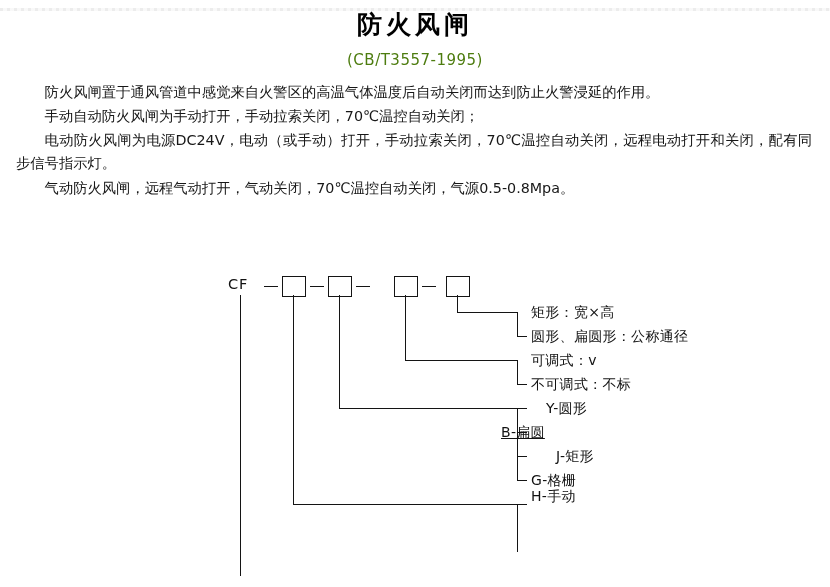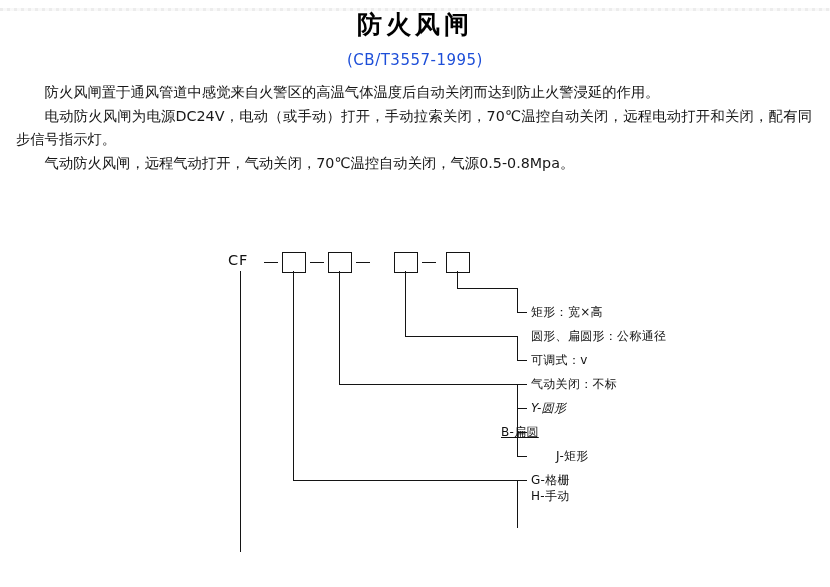--- a/index.html
+++ b/index.html
@@ -27,21 +27,21 @@
     font-weight: bold;
     letter-spacing: 4px;
     margin-top: 8px;
     color: #000000;
     font-family: "DejaVu Sans", sans-serif;
   }
   .subtitle {
     text-align: center;
     font-size: 15px;
     margin-top: 10px;
-    color: #1d4ed8;
+    color: #4d7c0f;
     letter-spacing: 0.5px;
   }
   .body-text {
     margin-top: 12px;
     padding: 0 18px 0 16px;
     font-size: 14.3px;
     line-height: 1.62;
     text-align: justify;
     color: #171717;
   }
@@ -80,25 +80,24 @@
     width: 0;
     border-left: 1.3px solid #141414;
   }
   .hline {
     position: absolute;
     height: 0;
     border-top: 1.3px solid #141414;
   }
   .leg-text {
     position: absolute;
-    font-size: 12px;
+    font-size: 14px;
     white-space: nowrap;
     color: #121212;
     letter-spacing: 0.3px;
-    margin-top: 24px;
   }
   .noise-top {
     position: absolute;
     left: 0; top: 0;
     width: 830px; height: 3px;
     background: repeating-linear-gradient(90deg,#d9d9d9 0 3px,#f2f2f2 3px 7px);
     opacity: .5;
   }
 </style>
 </head>
@@ -106,20 +105,21 @@
 
 <div class="page">
 
   <div class="noise-top"></div>
 
   <div class="title">防火风闸</div>
   <div class="subtitle">(CB/T3557-1995)</div>
 
   <div class="body-text">
     <p class="para">防火风闸置于通风管道中感觉来自火警区的高温气体温度后自动关闭而达到防止火警浸延的作用。</p>
+    <p class="para">手动自动防火风闸为手动打开，手动拉索关闭，70℃温控自动关闭；</p>
     <p class="para">电动防火风闸为电源DC24V，电动（或手动）打开，手动拉索关闭，70℃温控自动关闭，远程电动打开和关闭，配有同步信号指示灯。</p>
     <p class="para">气动防火风闸，远程气动打开，气动关闭，70℃温控自动关闭，气源0.5-0.8Mpa。</p>
   </div>
 
   <div class="diagram">
 
     <div class="code-label" style="left:228px; top:68px;">CF</div>
 
     <div class="dash" style="left:264px; top:78px;"></div>
     <div class="box" style="left:282px; top:68px;"></div>
@@ -154,21 +154,21 @@
     <div class="vline" style="left:293px; top:87px; height:209px;"></div>
     <div class="hline" style="left:293px; top:296px; width:224px;"></div>
     <div class="vline" style="left:517px; top:296px; height:48px;"></div>
     <div class="hline" style="left:517px; top:296px; width:10px;"></div>
 
     <div class="vline" style="left:240px; top:87px; height:281px;"></div>
 
     <div class="leg-text" style="left:531px; top:96px;">矩形：宽×高</div>
     <div class="leg-text" style="left:531px; top:120px;">圆形、扁圆形：公称通径</div>
     <div class="leg-text" style="left:531px; top:144px;">可调式：v</div>
-    <div class="leg-text" style="left:531px; top:168px;">气动关闭：不标</div>
-    <div class="leg-text" style="left:531px; top:192px;font-style:italic;">Y-圆形</div>
+    <div class="leg-text" style="left:531px; top:168px;">不可调式：不标</div>
+    <div class="leg-text" style="left:546px; top:192px;">Y-圆形</div>
     <div class="leg-text" style="left:501px; top:216px;text-decoration:underline;">B-扁圆</div>
     <div class="leg-text" style="left:556px; top:240px;">J-矩形</div>
     <div class="leg-text" style="left:531px; top:264px;">G-格栅</div>
     <div class="leg-text" style="left:531px; top:280px;">H-手动</div>
 
   </div>
 </div>
 
 </body></html>

